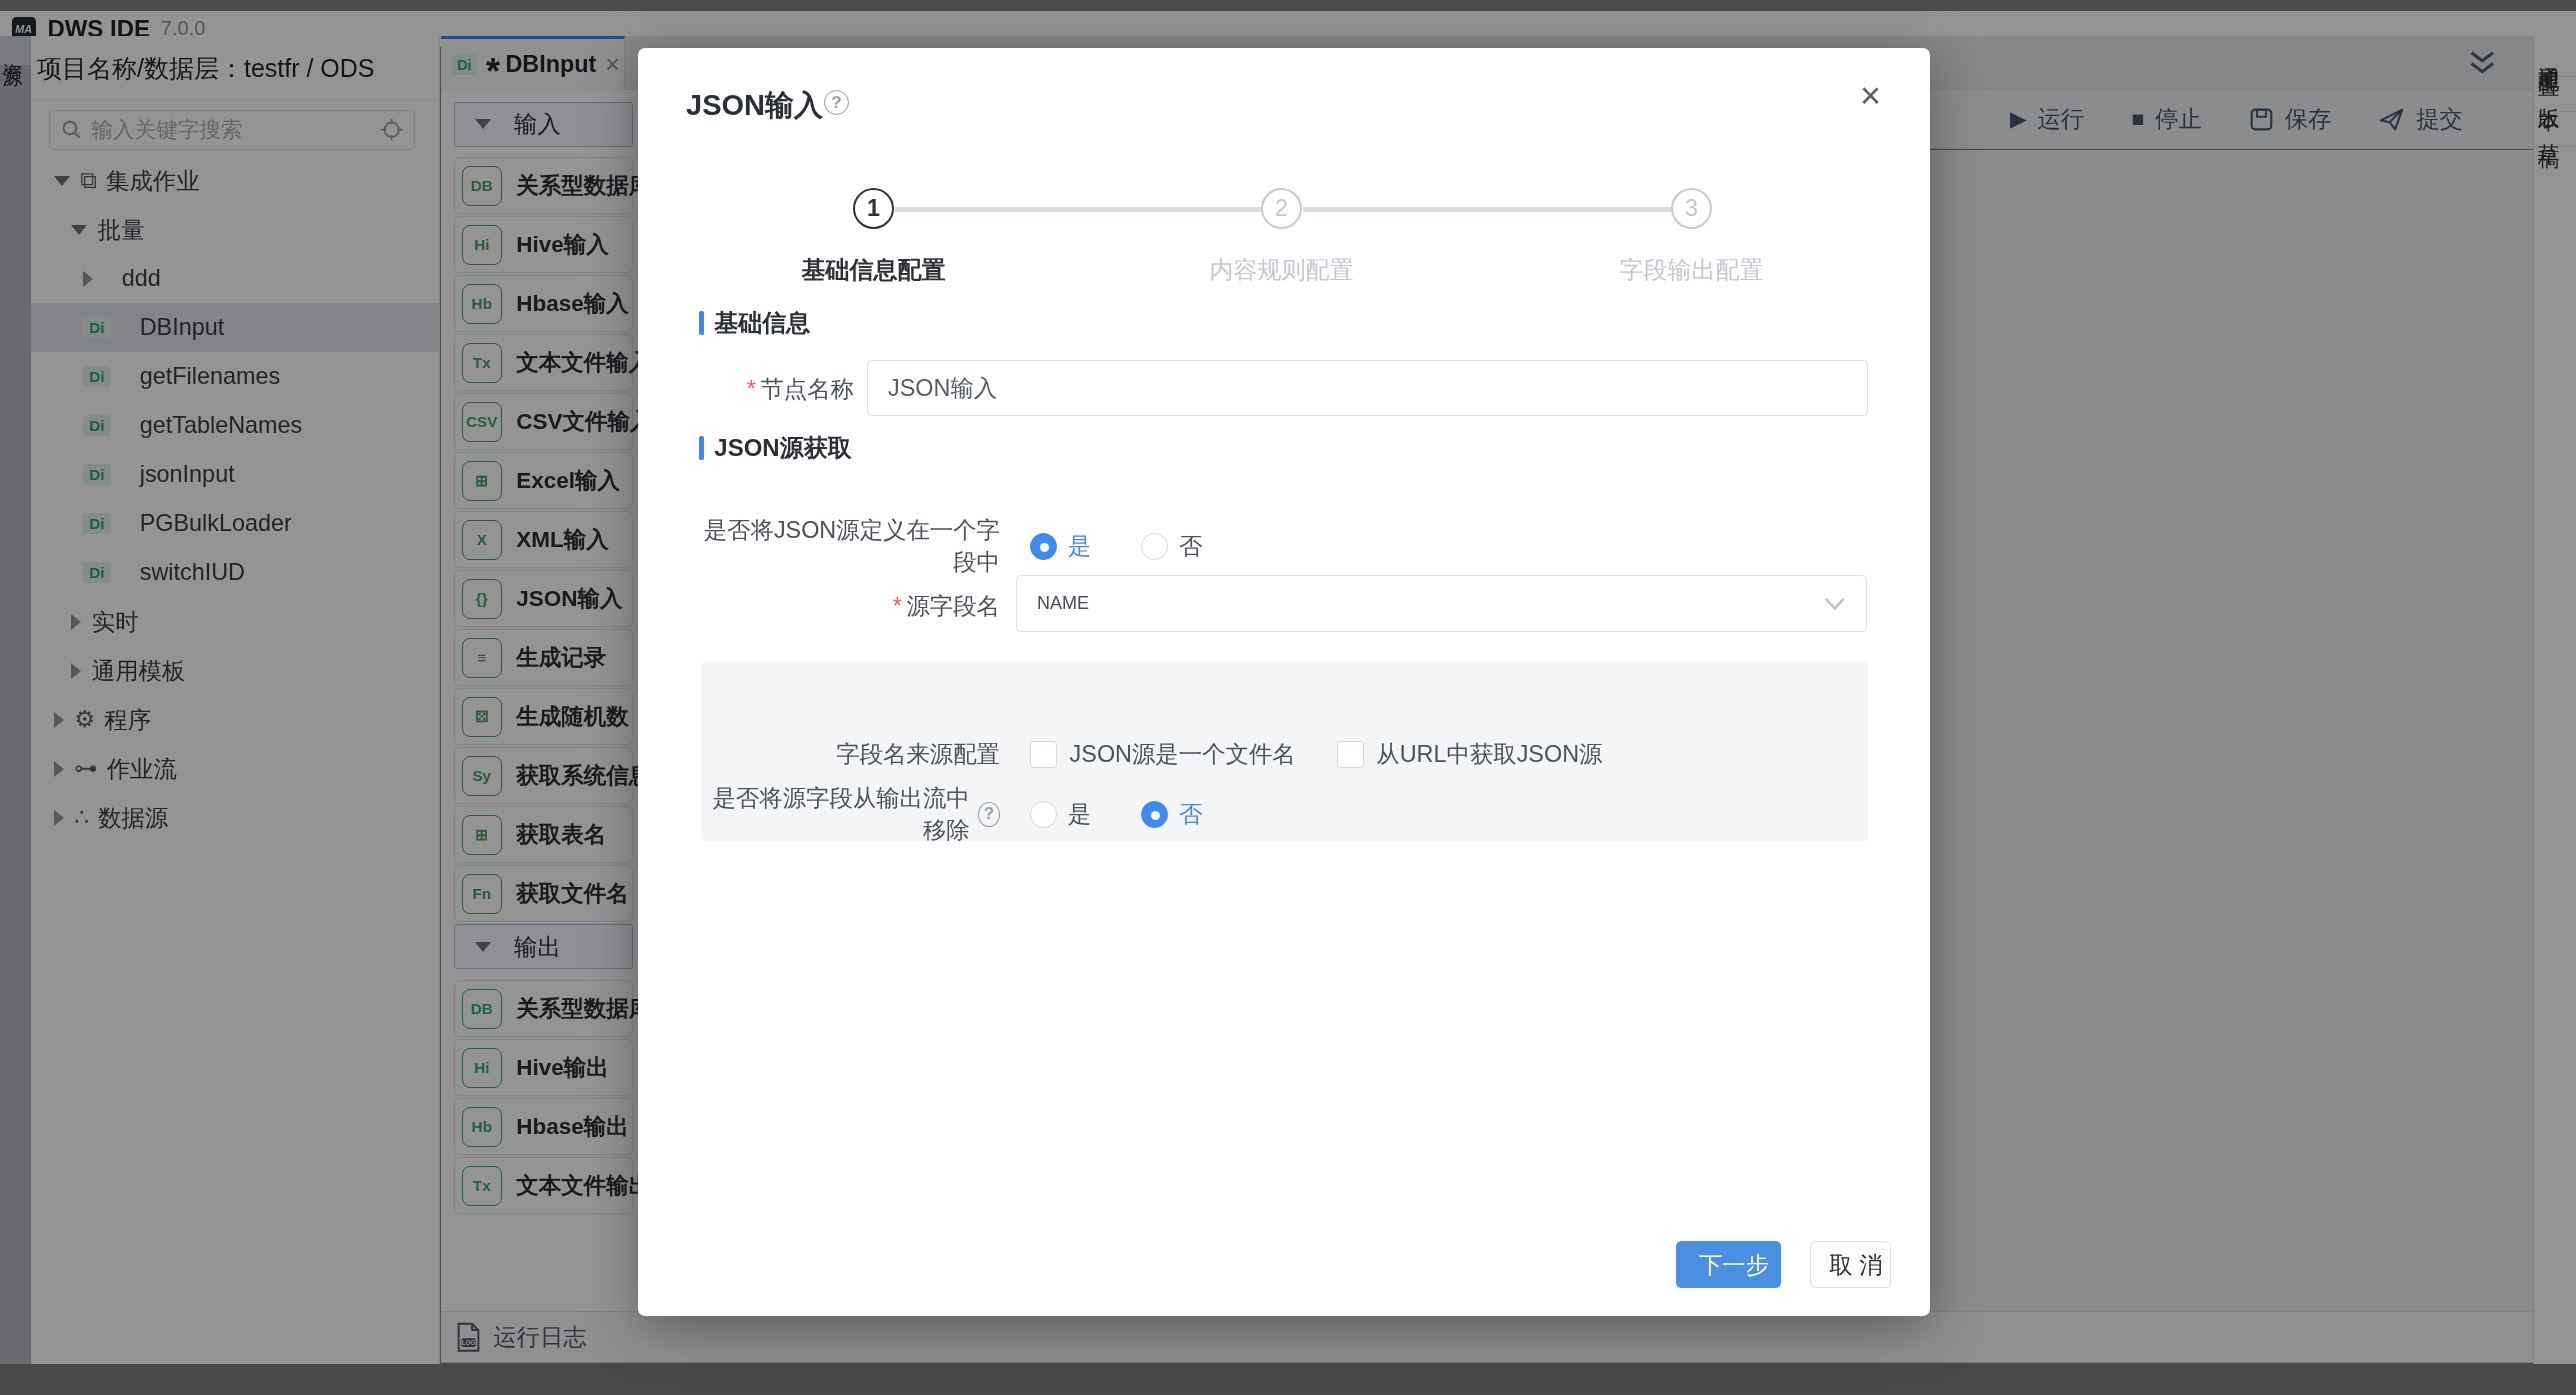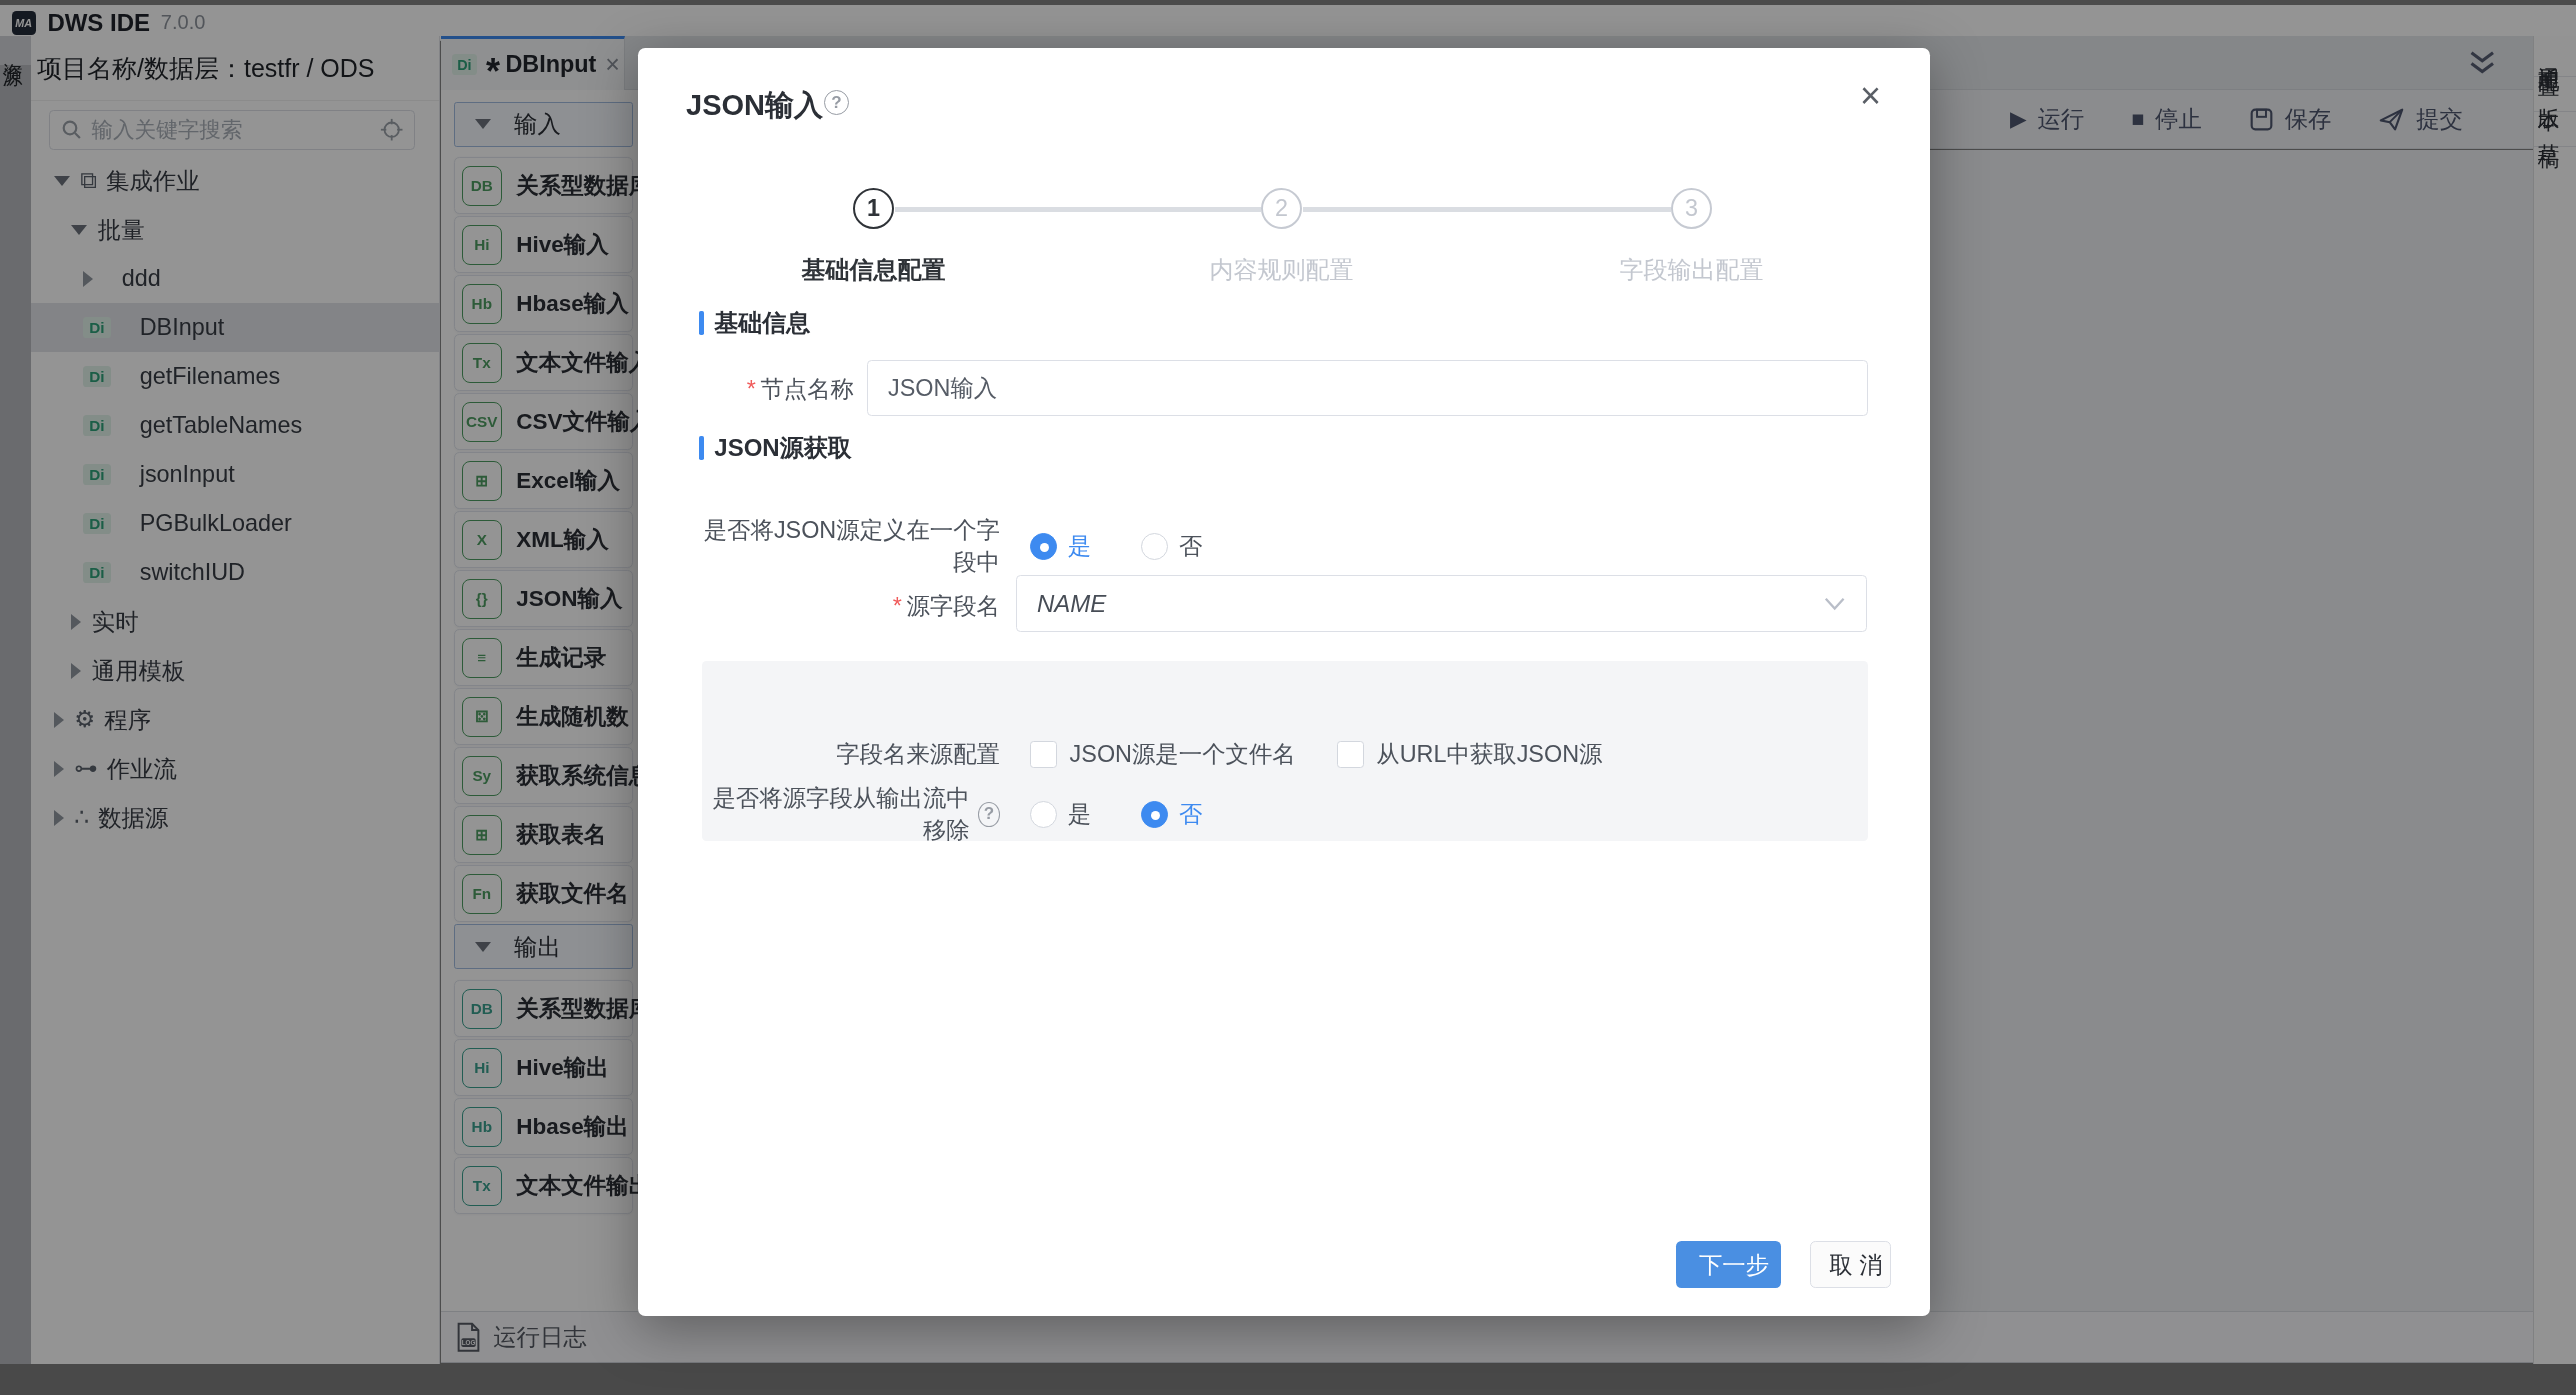--- a/index.html
+++ b/index.html
@@ -1,21 +1,21 @@
 <!DOCTYPE html>
 <html style="font-size:14.4px"><head>
 <meta charset="utf-8">
 <style>
   * { margin:0; padding:0; box-sizing:border-box; }
   html,body { width:2576px; height:1396px; overflow:hidden; background:#838383;
               font-family:"Liberation Sans", sans-serif; }
   .app { position:relative; width:2576px; height:1396px; }
 
   
-  .topbar { position:absolute; left:0; top:5px; width:2576px; height:36px; background:#ffffff;
+  .topbar { position:absolute; left:0; top:11px; width:2576px; height:36px; background:#ffffff;
             border-bottom:0.9px solid #e6e8eb; display:flex; align-items:center; z-index:1; }
   .logo { width:24px; height:24px; margin-left:11.7px; background:#232b3a; border-radius:4.5px;
           color:#fff; font-size:10.8px; font-weight:bold; font-style:italic;
           display:flex; align-items:center; justify-content:center; }
   .appname { margin-left:11.7px; font-size:24px; font-weight:bold; color:#20242b; }
   .ver { margin-left:10.8px; font-size:20px; color:#8d939c; }
 
   
   .lrail { position:absolute; left:0; top:36px; width:31px; height:1328px; background:#b7b9bd; z-index:1; }
   .lrail-tab { width:31px; padding:10.8px 0; background:#d3d5d9; color:#24272c; font-size:20px;
@@ -125,21 +125,21 @@
   .sec-h span { font-size:24px; font-weight:bold; color:#2b2f36; }
 
   .frow { position:absolute; display:flex; align-items:center; }
   .flabel { width:298px; text-align:right; font-size:23.4px; color:#4c525b; flex:0 0 auto; }
   .req { color:#f05b5b; margin-right:4.5px; font-size:23.4px; }
   .txt-input { position:absolute; left:229px; top:312px; width:1001px; height:56px;
                border:0.9px solid #dcdfe6; border-radius:4.5px; font-size:23.4px; color:#565c66;
                padding:0 20px; outline:none; font-family:"Liberation Sans", sans-serif; }
   .select { position:absolute; left:378px; top:527px; width:851px; height:57px; border:0.9px solid #dcdfe6;
             border-radius:4.5px; display:flex; align-items:center; padding:0 20px; cursor:pointer; }
-  .select .val { flex:1; font-size:24px; color:#474d56;font-style:italic; }
+  .select .val { flex:1; font-size:18px; color:#474d56; }
 
   .radio { width:27px; height:27px; border-radius:50%; border:1.8px solid #d3d7de; background:#fff;
            position:relative; flex:0 0 auto; cursor:pointer; }
   .radio.checked { border-color:#3d8af0; background:#3d8af0; }
   .radio.checked::after { content:""; position:absolute; left:9px; top:9px; width:9px; height:9px;
            border-radius:50%; background:#fff; }
   .rlbl { font-size:23.4px; color:#4c525b; margin-left:10.8px; cursor:pointer; }
   .rlbl.sel { color:#3d8af0; }
   .optgap { width:50px; flex:0 0 auto; }
   .cbox { width:27px; height:27px; border-radius:3.6px; border:1.8px solid #d3d7de; background:#fff;

